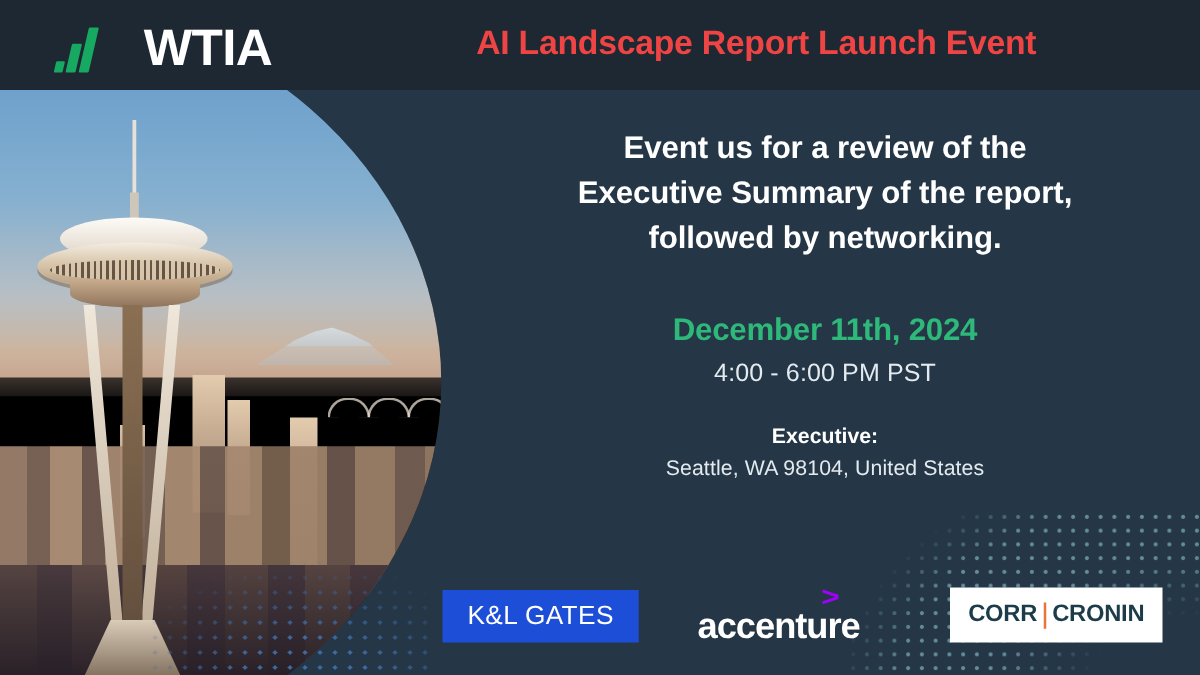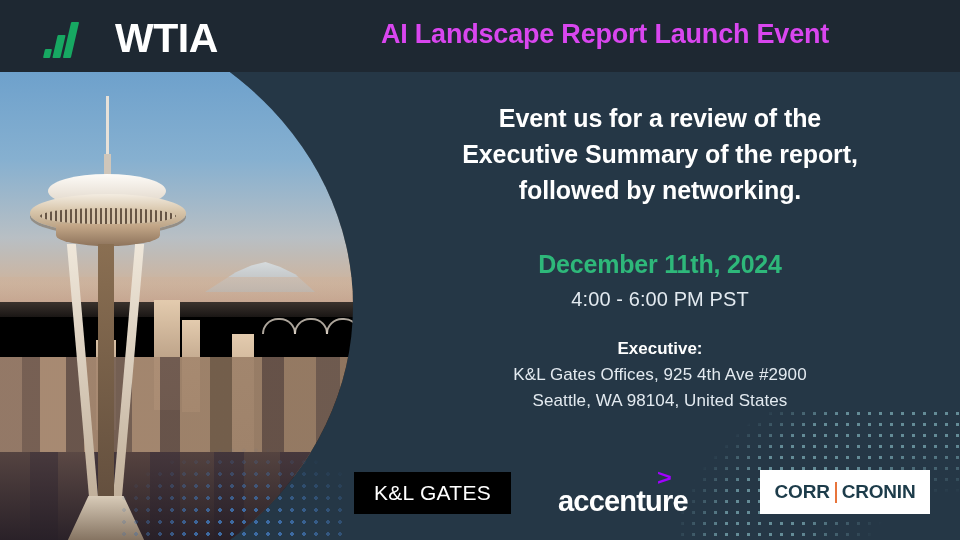--- a/index.html
+++ b/index.html
@@ -41,21 +41,21 @@
     font-weight:bold;
     letter-spacing:-0.5px;
     line-height:40px;
     margin-left:1px;
   }
   .header-title {
     position:absolute; left:0; top:0;
     width:960px; height:68px;
     display:flex; align-items:center; justify-content:center;
     padding-left:250px;
-    color:#d946ef;
+    color:#ef4444;
     font-size:27px;
     font-weight:bold;
     letter-spacing:-0.2px;
   }
 
   
   .photo-wrap {
     position:absolute; left:0; top:72px;
     width:360px; height:468px;
     z-index:10;
@@ -251,21 +251,21 @@
   
   .sponsors {
     position:absolute; left:330px; top:462px;
     width:630px; height:62px;
     z-index:35;
     display:flex; align-items:center;
   }
   .kl-gates {
     position:absolute; left:24px; top:10px;
     width:157px; height:42px;
-    background:#000000;
+    background:#1d4ed8;
     display:flex; align-items:center; justify-content:center;
     color:#ffffff;
     font-size:21px;
     letter-spacing:.3px;
   }
   .accenture {
     position:absolute; left:228px; top:8px;
     width:160px; height:46px;
     display:flex; align-items:flex-end; justify-content:flex-start;
   }
@@ -357,21 +357,20 @@
 
   <div class="content">
     <div class="headline">
       <div>Event us for a review of the</div>
       <div>Executive Summary of the report,</div>
       <div>followed by networking.</div>
     </div>
     <div class="date">December 11th, 2024</div>
     <div class="time">4:00 - 6:00 PM PST</div>
     <div class="loc-label">Executive:</div>
-    <div class="loc-line">K&amp;L Gates Offices, 925 4th Ave #2900</div>
     <div class="loc-line">Seattle, WA 98104, United States</div>
   </div>
 
   <div class="sponsors">
     <div class="kl-gates">
       <span>K&amp;L GATES</span>
     </div>
     <div class="accenture">
       <span class="acc-word">
         <span>accenture</span>

